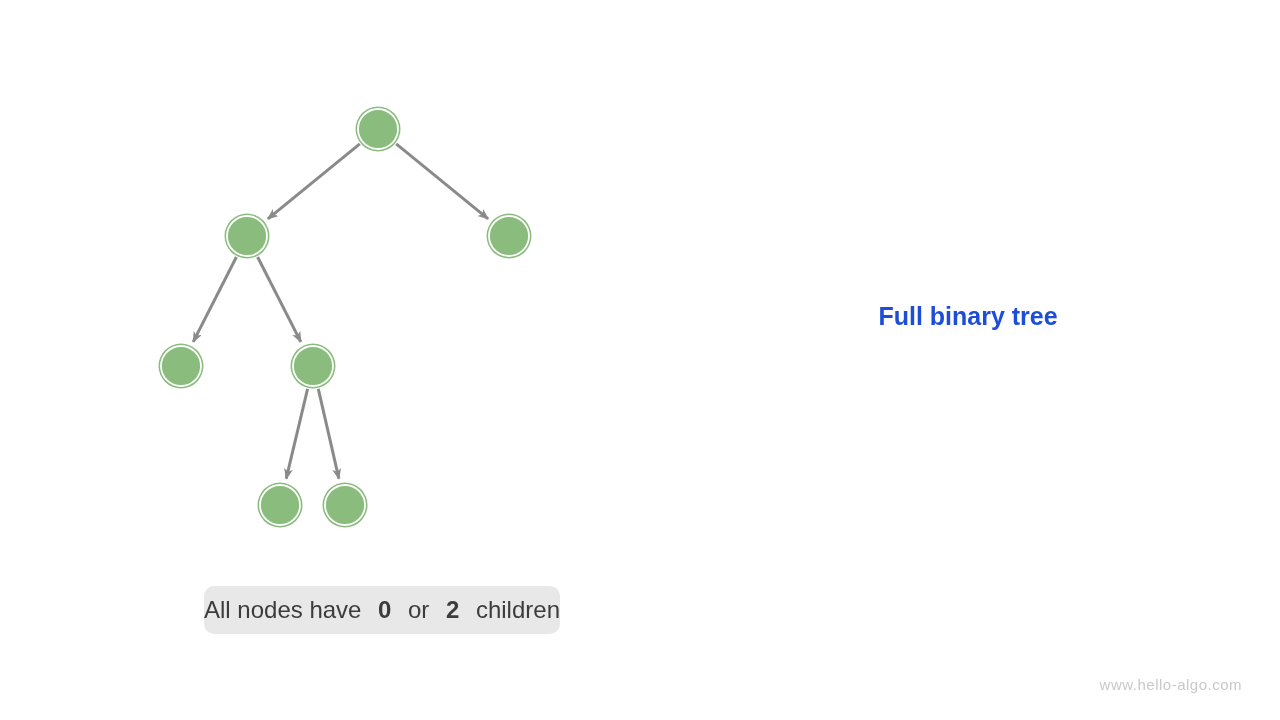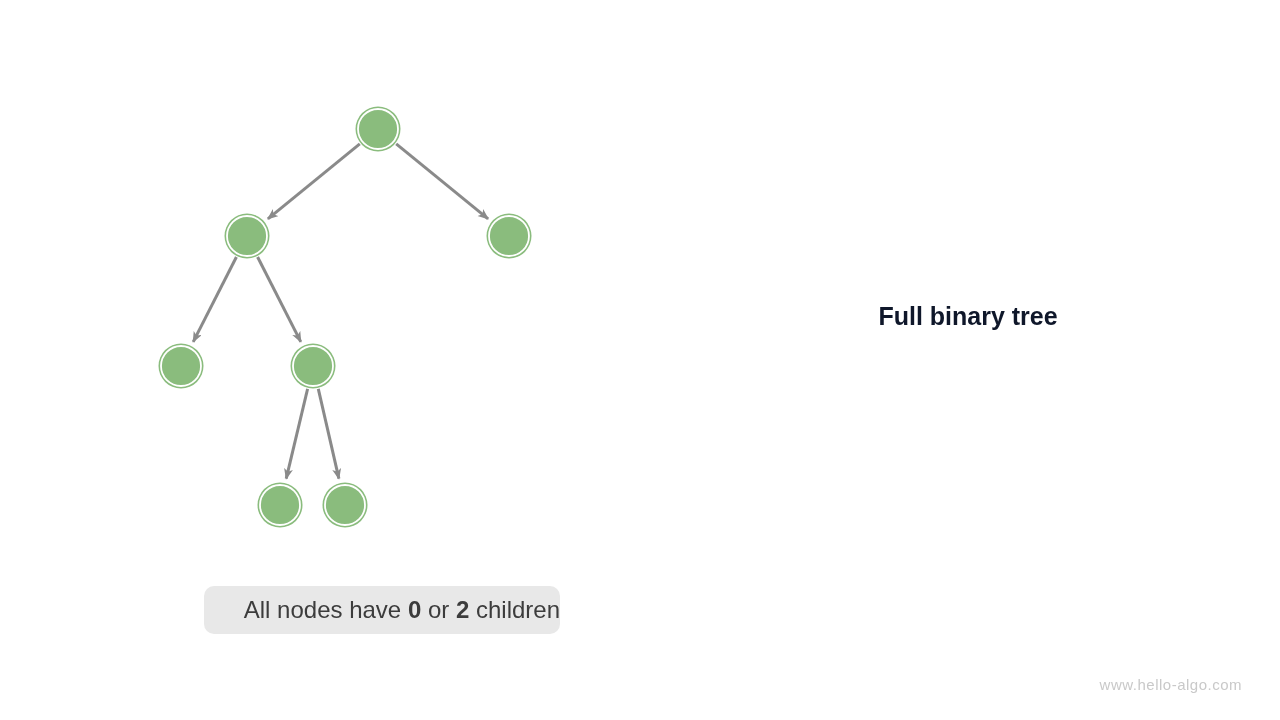--- a/index.html
+++ b/index.html
@@ -29,21 +29,21 @@
   }
   .caption-pill {
     position: absolute;
     left: 204px;
     top: 586px;
     width: 356px;
     height: 48px;
     border-radius: 10px;
     display: flex;
     align-items: center;
-    justify-content: flex-end;
+    justify-content: space-between;
     font-size: 24px;
     white-space: pre;
   }
   .caption-pill .b {
     font-weight: bold;
   }
   .watermark {
     position: absolute;
     top: 676px;
     right: 38px;
@@ -91,16 +91,16 @@
       </g>
       <g>
         <circle cx="280" cy="505" r="22.5" fill="#8abc7d"></circle>
         <circle cx="280" cy="505" r="20" fill="none" stroke="#ffffff" stroke-width="1.8"></circle>
       </g>
       <g>
         <circle cx="345" cy="505" r="22.5" fill="#8abc7d"></circle>
         <circle cx="345" cy="505" r="20" fill="none" stroke="#ffffff" stroke-width="1.8"></circle>
       </g>
     </svg>
-  <div class="diagram-title" id="title" style="color: #0f172a;">Full binary tree</div>
+  <div class="diagram-title" id="title" style="color: #1d4ed8;">Full binary tree</div>
   <div class="caption-pill" id="caption" style="background: rgb(232, 232, 232); color: rgb(60, 60, 60);"><span>All nodes have </span><span class="b">0</span><span> or </span><span class="b">2</span><span> children</span></div>
   <div class="watermark" id="watermark" style="color: rgb(201, 201, 201);">www.hello-algo.com</div>
 </div>
 
 </body></html>

